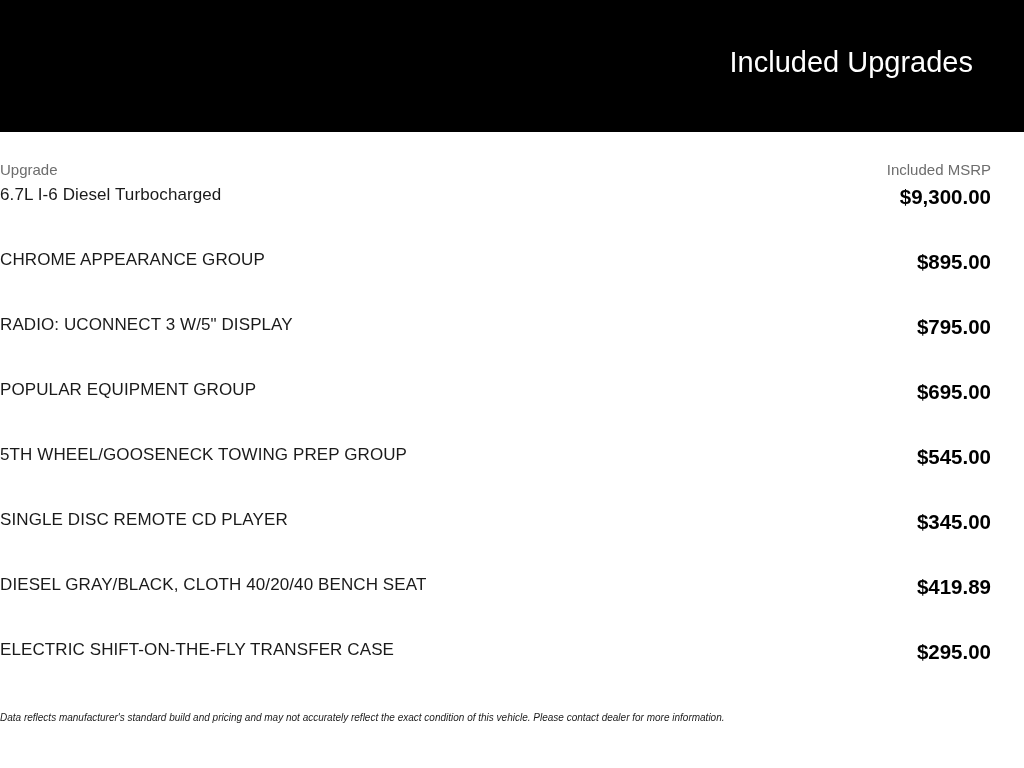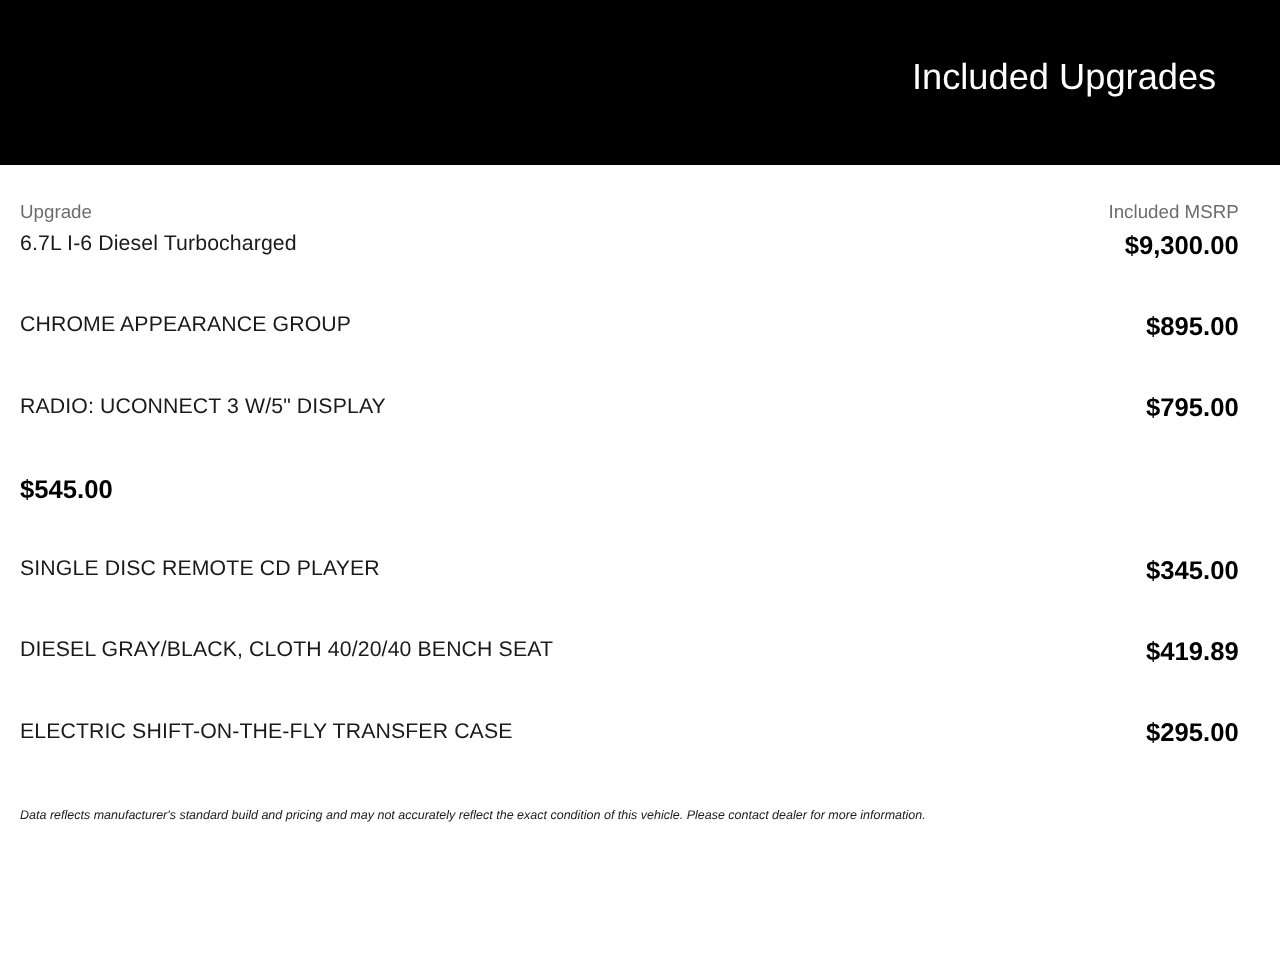--- a/index.html
+++ b/index.html
@@ -21,21 +21,21 @@
     position: absolute;
     top: 48px;
     right: 51px;
     font-size: 29px;
     font-weight: 400;
     line-height: 1;
     color: #ffffff;
     white-space: nowrap;
   }
   .content {
-    padding: 30px 33px 0 16px;
+    padding: 30px 33px 0 0;
   }
   .col-header {
     display: flex;
     justify-content: space-between;
     align-items: baseline;
     font-size: 15px;
     line-height: 15px;
     color: #6d6d6d;
   }
   .rows { margin-top: 8px; }
@@ -85,20 +85,25 @@
     </div>
     <div class="row">
       <span class="row-label">CHROME APPEARANCE GROUP</span>
       <span class="row-price">$895.00</span>
     </div>
     <div class="row">
       <span class="row-label">RADIO: UCONNECT 3 W/5" DISPLAY</span>
       <span class="row-price">$795.00</span>
     </div>
     <div class="row">
+      <span class="row-label">POPULAR EQUIPMENT GROUP</span>
+      <span class="row-price">$695.00</span>
+    </div>
+    <div class="row">
+      <span class="row-label">5TH WHEEL/GOOSENECK TOWING PREP GROUP</span>
       <span class="row-price">$545.00</span>
     </div>
     <div class="row">
       <span class="row-label">SINGLE DISC REMOTE CD PLAYER</span>
       <span class="row-price">$345.00</span>
     </div>
     <div class="row">
       <span class="row-label">DIESEL GRAY/BLACK, CLOTH 40/20/40 BENCH SEAT</span>
       <span class="row-price">$419.89</span>
     </div>

